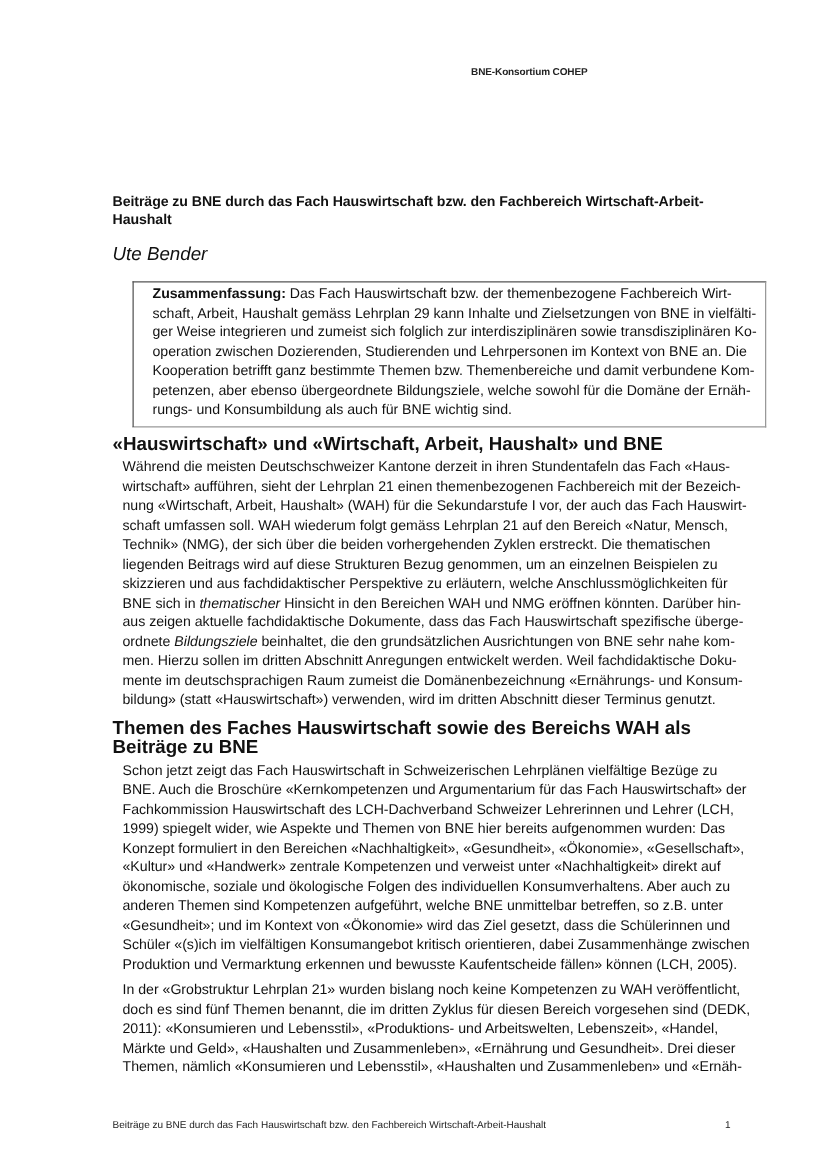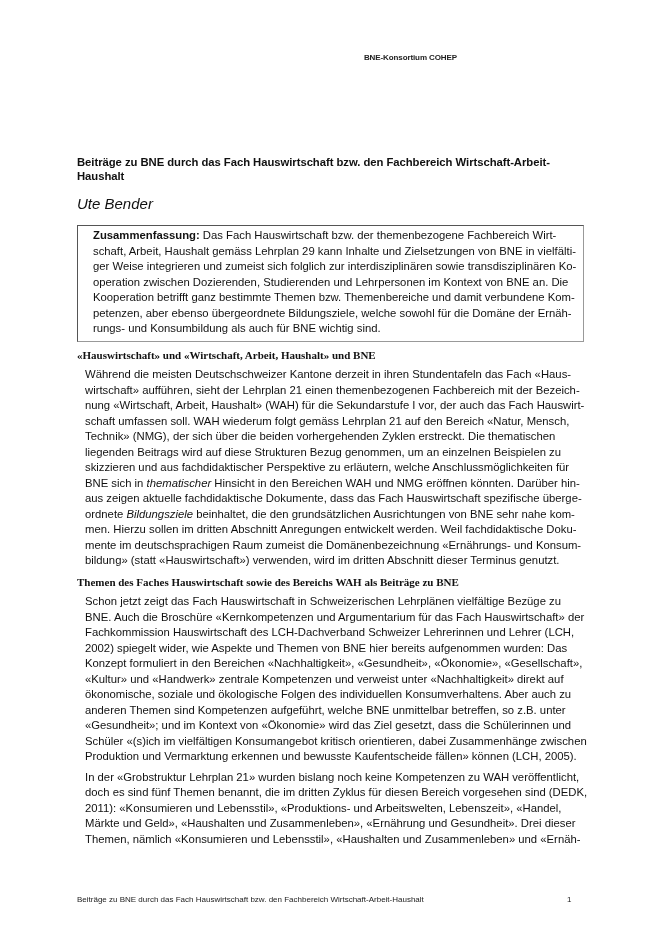--- a/index.html
+++ b/index.html
@@ -10,21 +10,21 @@
     body {
       width: 658px;
       height: 931px;
       position: relative;
       overflow: hidden;
       font-family: "Liberation Sans", sans-serif;
       color: #111111;
     }
     .page {
       position: absolute;
-      left: 0; top: 0;
+      left: 13px; top: 0;
       width: 543px;
       height: 931px;
       background: #ffffff;
     }
     .running-header {
       position: absolute;
       top: 53px;
       right: 86px;
       font-size: 8px;
       font-weight: bold;
@@ -45,41 +45,40 @@
       letter-spacing: -0.05px;
     }
     .author {
       font-size: 15px;
       font-style: italic;
       margin: 14px 0 0 0;
       line-height: 14px;
     }
     .abstract-box {
       margin-top: 14px;
-      margin-left: 0;
+      margin-left: 16px;
       width: 507px;
       box-sizing: border-box;
       border-top: 1px solid #555;
       border-left: 1px solid #555;
       border-right: 1px solid #999;
       border-bottom: 1px solid #999;
       padding: 2px 10px 4px 15px;
       font-size: 11.3px;
       line-height: 15.5px;
       text-align: left;
     }
     .abstract-box .lead {
       font-weight: bold;
     }
     .section-heading {
-      font-size: 11px;
+      font-size: 15px;
       font-weight: bold;
       margin: 6px 0 4px 0;
       line-height: 15.5px;
-      font-family: Liberation Serif, serif;
     }
     .para {
       font-size: 11.3px;
       line-height: 15.5px;
       margin: 0 0 5px 8px;
     }
     .line {
       display: block;
       white-space: nowrap;
     }
@@ -144,21 +143,21 @@
           <span class="line">ordnete <em>Bildungsziele</em> beinhaltet, die den grundsätzlichen Ausrichtungen von BNE sehr nahe kom-</span>
           <span class="line">men. Hierzu sollen im dritten Abschnitt Anregungen entwickelt werden. Weil fachdidaktische Doku-</span>
           <span class="line">mente im deutschsprachigen Raum zumeist die Domänenbezeichnung «Ernährungs- und Konsum-</span>
           <span class="line">bildung» (statt «Hauswirtschaft») verwenden, wird im dritten Abschnitt dieser Terminus genutzt.</span>
         </p>
         <h2 class="section-heading">Themen des Faches Hauswirtschaft sowie des Bereichs WAH als Beiträge zu BNE</h2>
         <p class="para">
           <span class="line">Schon jetzt zeigt das Fach Hauswirtschaft in Schweizerischen Lehrplänen vielfältige Bezüge zu</span>
           <span class="line">BNE. Auch die Broschüre «Kernkompetenzen und Argumentarium für das Fach Hauswirtschaft» der</span>
           <span class="line">Fachkommission Hauswirtschaft des LCH-Dachverband Schweizer Lehrerinnen und Lehrer (LCH,</span>
-          <span class="line">2002) spiegelt wider, wie Aspekte und Themen von BNE hier bereits aufgenommen wurden: Das</span>
+          <span class="line">1999) spiegelt wider, wie Aspekte und Themen von BNE hier bereits aufgenommen wurden: Das</span>
           <span class="line">Konzept formuliert in den Bereichen «Nachhaltigkeit», «Gesundheit», «Ökonomie», «Gesellschaft»,</span>
           <span class="line">«Kultur» und «Handwerk» zentrale Kompetenzen und verweist unter «Nachhaltigkeit» direkt auf</span>
           <span class="line">ökonomische, soziale und ökologische Folgen des individuellen Konsumverhaltens. Aber auch zu</span>
           <span class="line">anderen Themen sind Kompetenzen aufgeführt, welche BNE unmittelbar betreffen, so z.B. unter</span>
           <span class="line">«Gesundheit»; und im Kontext von «Ökonomie» wird das Ziel gesetzt, dass die Schülerinnen und</span>
           <span class="line">Schüler «(s)ich im vielfältigen Konsumangebot kritisch orientieren, dabei Zusammenhänge zwischen</span>
           <span class="line">Produktion und Vermarktung erkennen und bewusste Kaufentscheide fällen» können (LCH, 2005).</span>
         </p>
         <p class="para">
           <span class="line">In der «Grobstruktur Lehrplan 21» wurden bislang noch keine Kompetenzen zu WAH veröffentlicht,</span>

